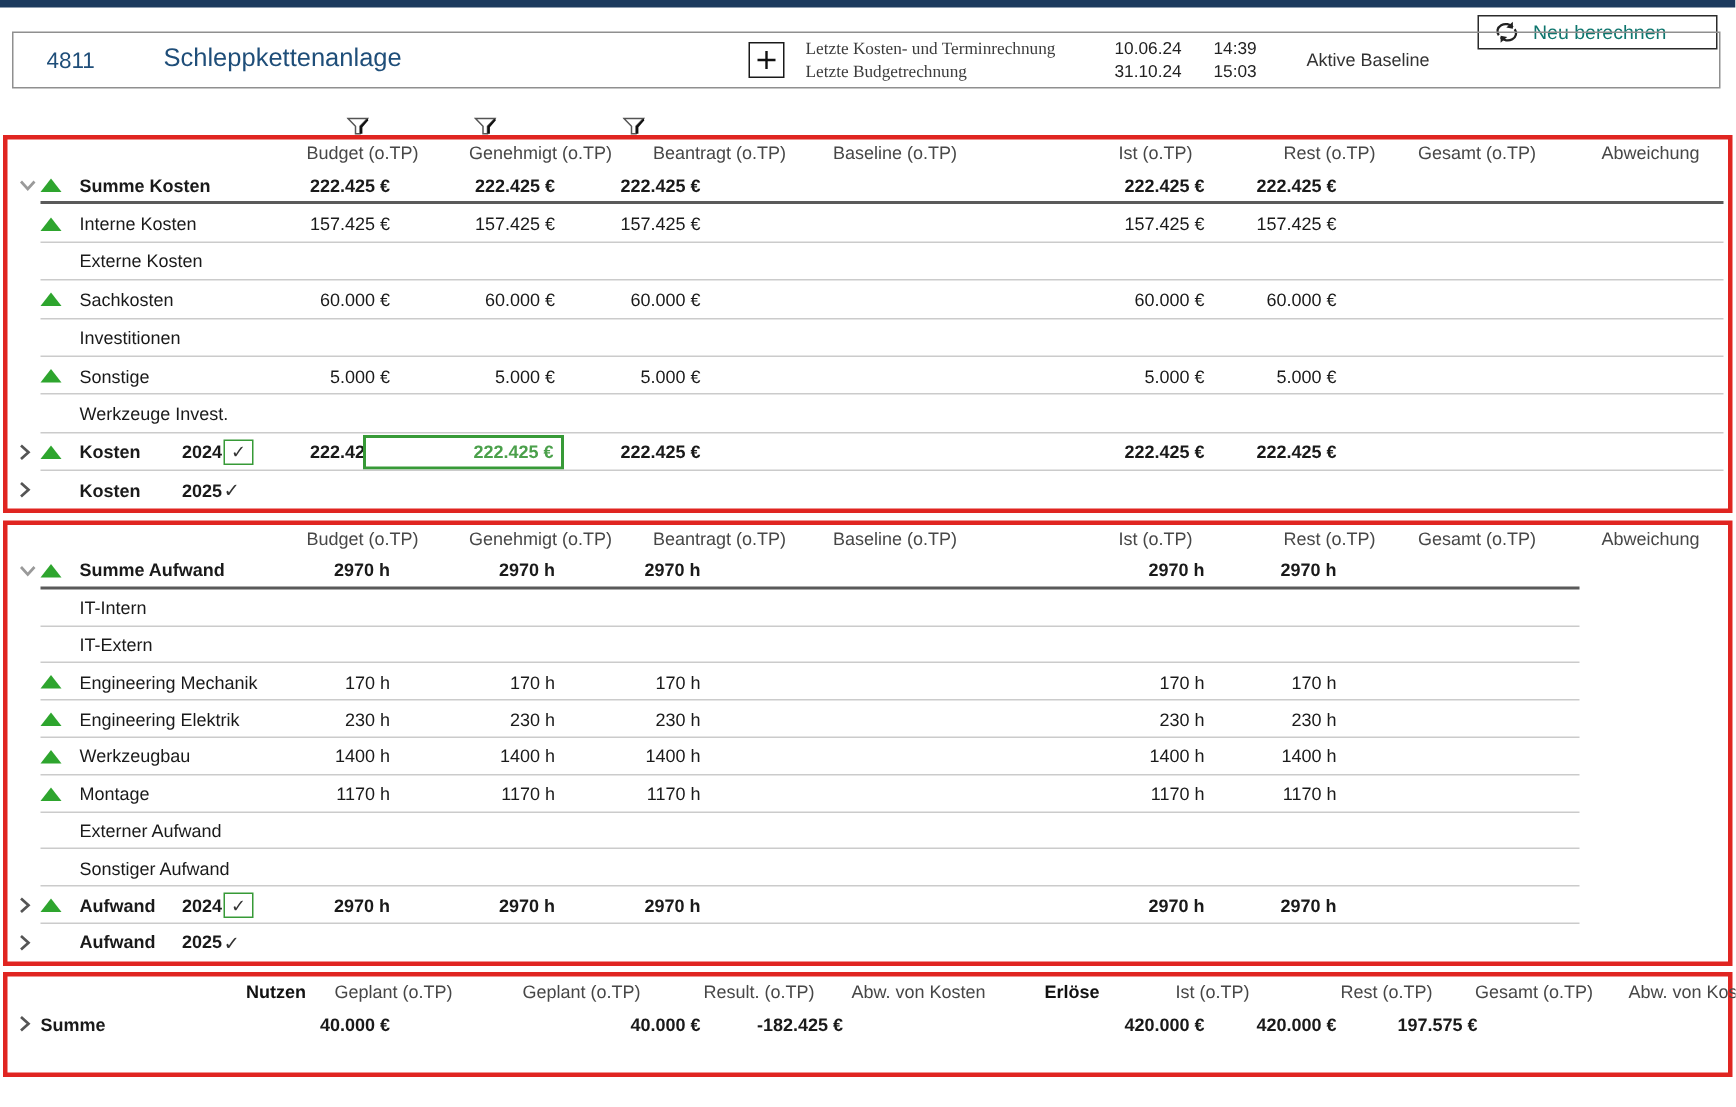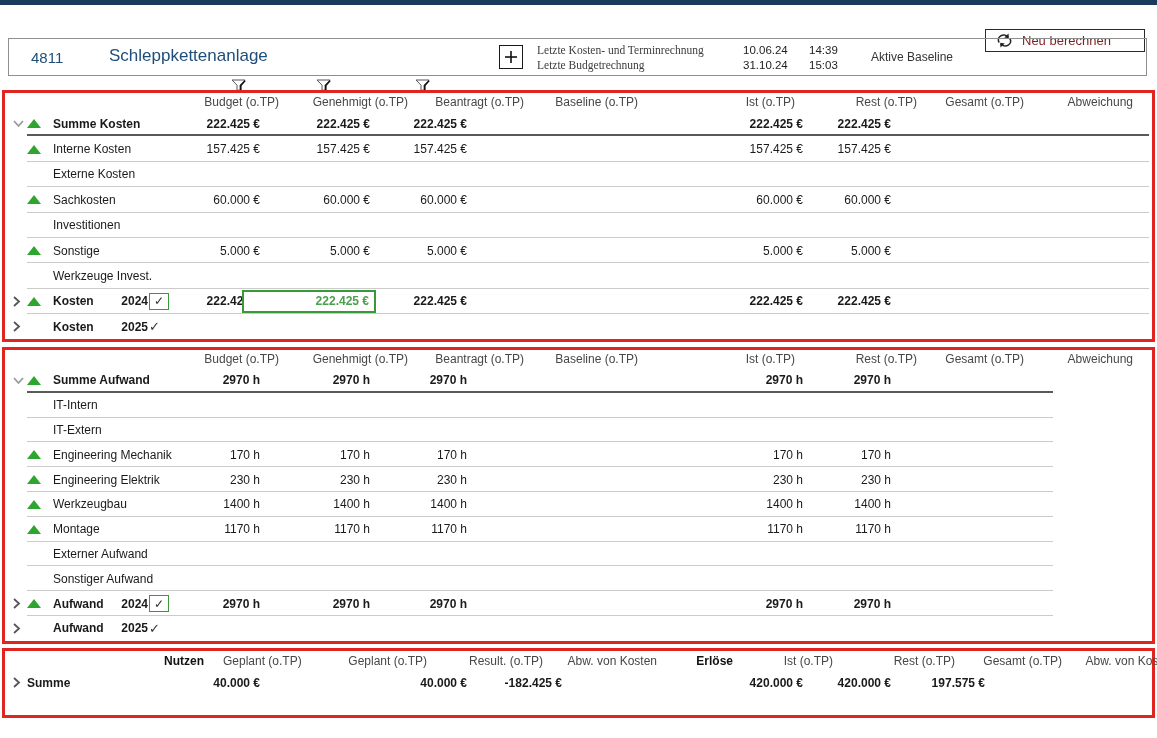--- a/index.html
+++ b/index.html
@@ -4,23 +4,23 @@
 <style>
   html,body{margin:0;padding:0;}
   body{
     width:1157px;height:738px;position:relative;overflow:hidden;
     background:#ffffff;font-family:"Liberation Sans",sans-serif;color:#1a1a1a;
   }
   .topbar{position:absolute;top:0;left:0;width:1157px;height:5px;background:#1c3a5e;}
   
   .recalc{position:absolute;top:10px;left:985px;width:160px;height:23px;background:#fff;
     border:1px solid #2b2b2b;display:flex;align-items:center;gap:9px;padding:0 0 0 10px;
-    font-size:13px;color:#7f1d1d;cursor:pointer;box-sizing:border-box;margin-top:19px;}
+    font-size:13px;color:#0f766e;cursor:pointer;box-sizing:border-box;}
   
-  .hbox{position:absolute;top:38px;left:8px;width:1139px;height:38px;border:1px solid #8f8f8f;box-sizing:border-box;}
+  .hbox{position:absolute;top:21px;left:8px;width:1139px;height:38px;border:1px solid #8f8f8f;box-sizing:border-box;}
   .hb-id{position:absolute;left:22px;top:10px;font-size:15px;color:#1f4e79;}
   .hb-name{position:absolute;left:100px;top:7px;font-size:17px;color:#1f4e79;}
   .plusbox{position:absolute;left:490px;top:6px;width:24px;height:24px;border:1.5px solid #1a1a1a;
     box-sizing:border-box;display:flex;align-items:center;justify-content:center;cursor:pointer;background:#fff;}
   .hb-lbls{position:absolute;left:528px;top:4px;font-size:11.5px;color:#3c3c3c;line-height:15px;font-family:Liberation Serif, serif;}
   .hb-dates{position:absolute;left:734px;top:4px;font-size:11.5px;color:#222;line-height:15px;text-align:right;}
   .hb-times{position:absolute;left:800px;top:4px;font-size:11.5px;color:#222;line-height:15px;}
   .hb-base{position:absolute;left:862px;top:11px;font-size:12px;color:#333;}
   
   .funnel{position:absolute;top:77px;width:15px;height:12px;cursor:pointer;}

